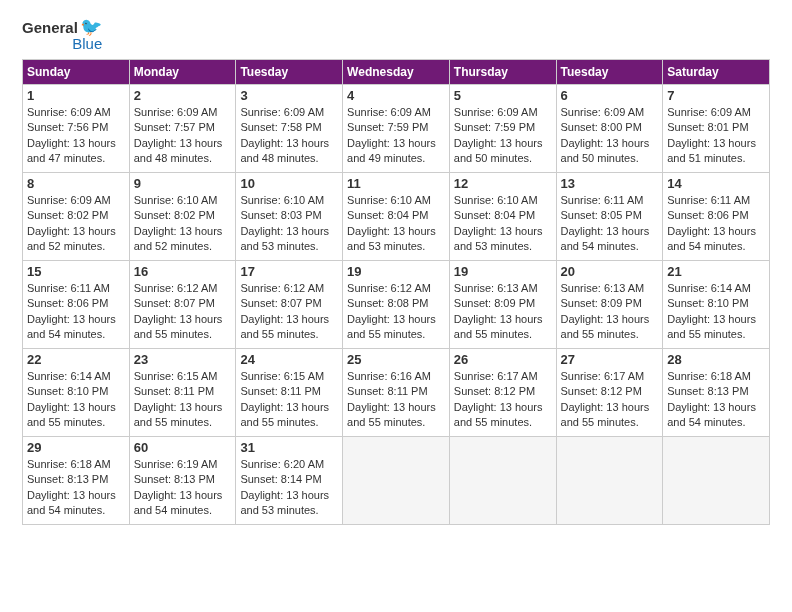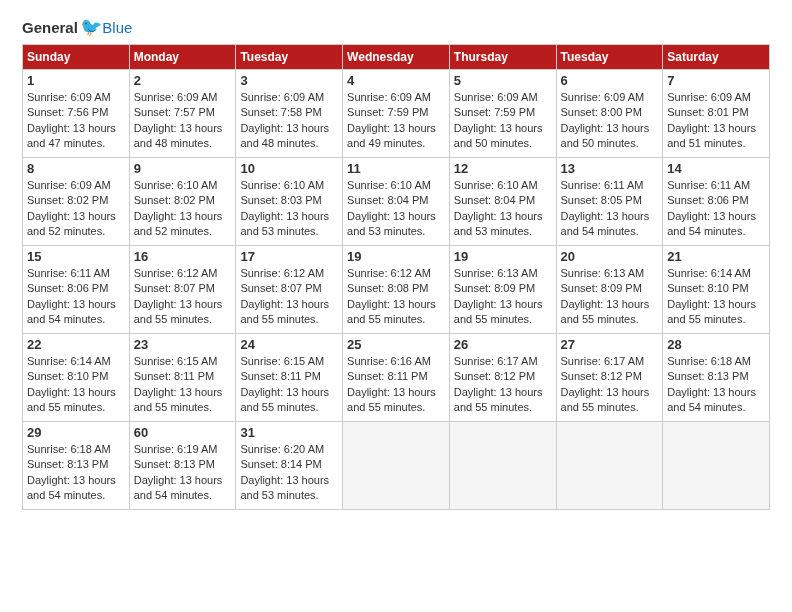--- a/index.html
+++ b/index.html
@@ -40,21 +40,21 @@
       font-size: 14px;
       color: #333;
       margin-top: 2px;
     }
     .calendar {
       width: 100%;
       border-collapse: collapse;
       table-layout: fixed;
     }
     .calendar th {
-      background: #b91c1c;
+      background: #701a75;
       color: #fff;
       font-size: 12px;
       font-weight: bold;
       padding: 5px 4px;
       text-align: left;
       border: 1px solid #ccc;
     }
     .calendar td {
       border: 1px solid #ccc;
       vertical-align: top;
@@ -78,21 +78,21 @@
       line-height: 1.4;
       color: #333;
     }
   </style>
 </head>
 <body>
 
 <div class="page">
   <div class="header">
     <div class="logo">
-      <div style="display:flex;flex-direction:row;align-items:center;">
+      <div style="display:flex;flex-direction:column;align-items:flex-end;">
         <div style="display:flex;align-items:center;gap:2px;">
           <span style="font-size:15px;font-weight:bold;color:#333;">General</span>
           <span style="color:#1a6eb5;font-size:18px;line-height:1;">🐦</span>
         </div>
         <span style="font-size:15px;font-weight:normal;color:#1a6eb5;line-height:1;">Blue</span>
       </div>
     </div>
     <div class="title-block">
       <div class="month-title"></div>
       <div class="subtitle"></div>

